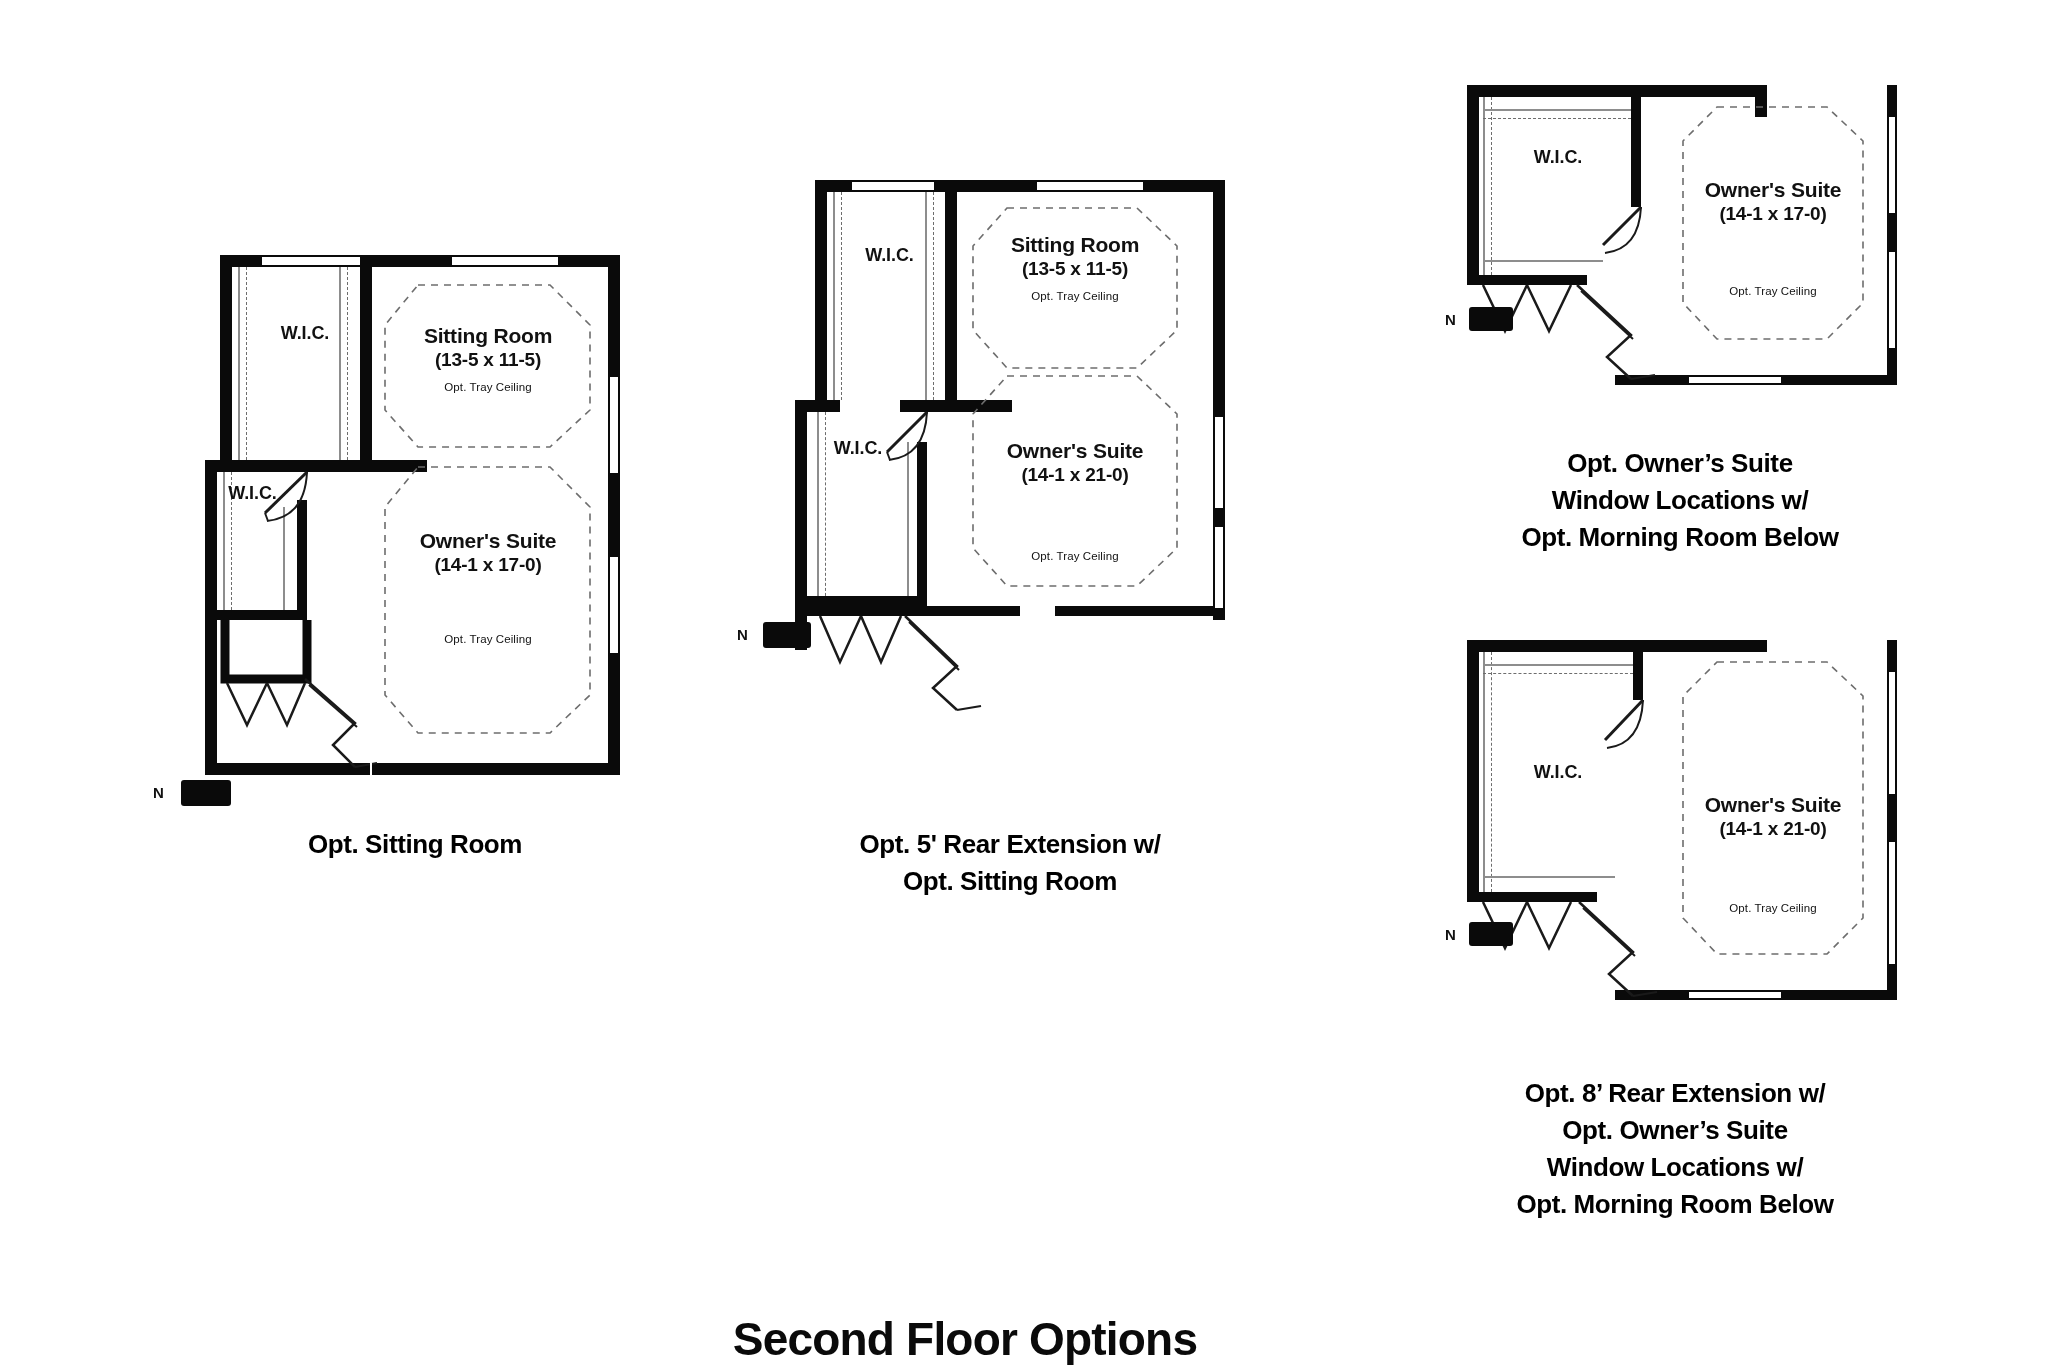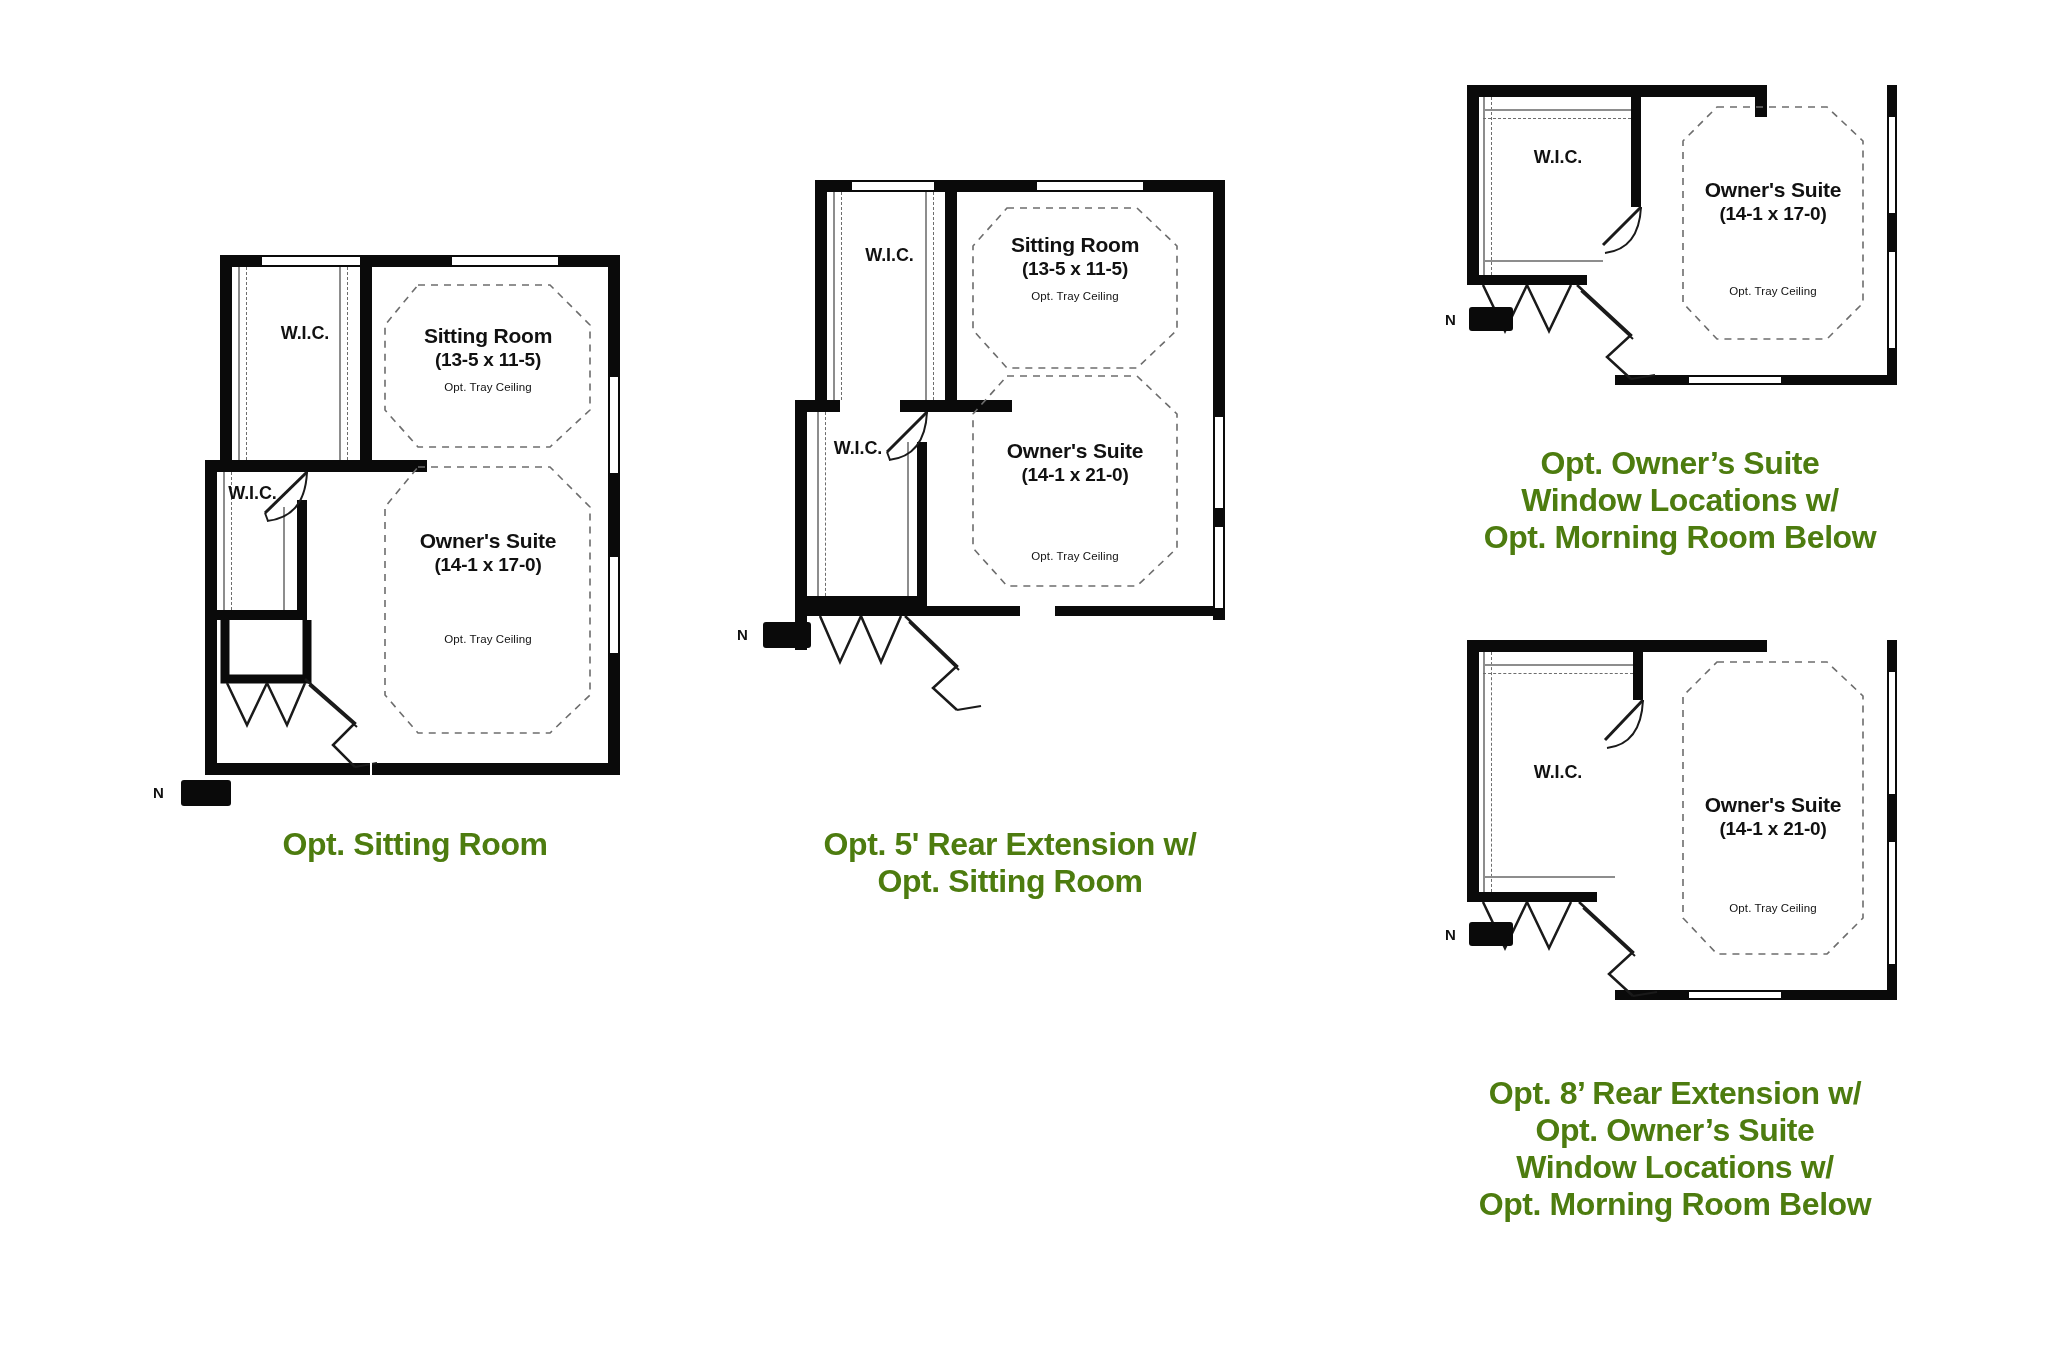--- a/index.html
+++ b/index.html
@@ -39,21 +39,21 @@
   }
   .northmark{position:absolute;}
   .northmark .nletter{
     position:absolute;font-size:15px;font-weight:700;color:#111;
   }
   .northmark .nbox{position:absolute;background:#0a0a0a;border-radius:3px;}
 
   
   .caption{
     position:absolute;text-align:center;white-space:pre-line;
-    font-size:32px;font-weight:700;line-height:37px;color:#4d7c0f;
+    font-size:26px;font-weight:700;line-height:37px;color:#000000;
     letter-spacing:-0.4px;
   }
   .maintitle{
     position:absolute;text-align:center;white-space:pre-line;
     font-size:46px;font-weight:700;line-height:57px;color:#0a0a0a;
     letter-spacing:-0.8px;
   }
 
   
   .mls{
@@ -345,16 +345,17 @@
     </div>
   </div>
 
   <div class="caption" style="left:1415px;top:1075px;width:520px;">Opt. 8’ Rear Extension w/
 Opt. Owner’s Suite
 Window Locations w/
 Opt. Morning Room Below</div>
 
   <div class="maintitle" style="left:570px;top:1140px;width:790px;">
     <br>
+    <span>Second Floor Options</span>
   </div>
 
 
 </div>
 
 </body></html>

